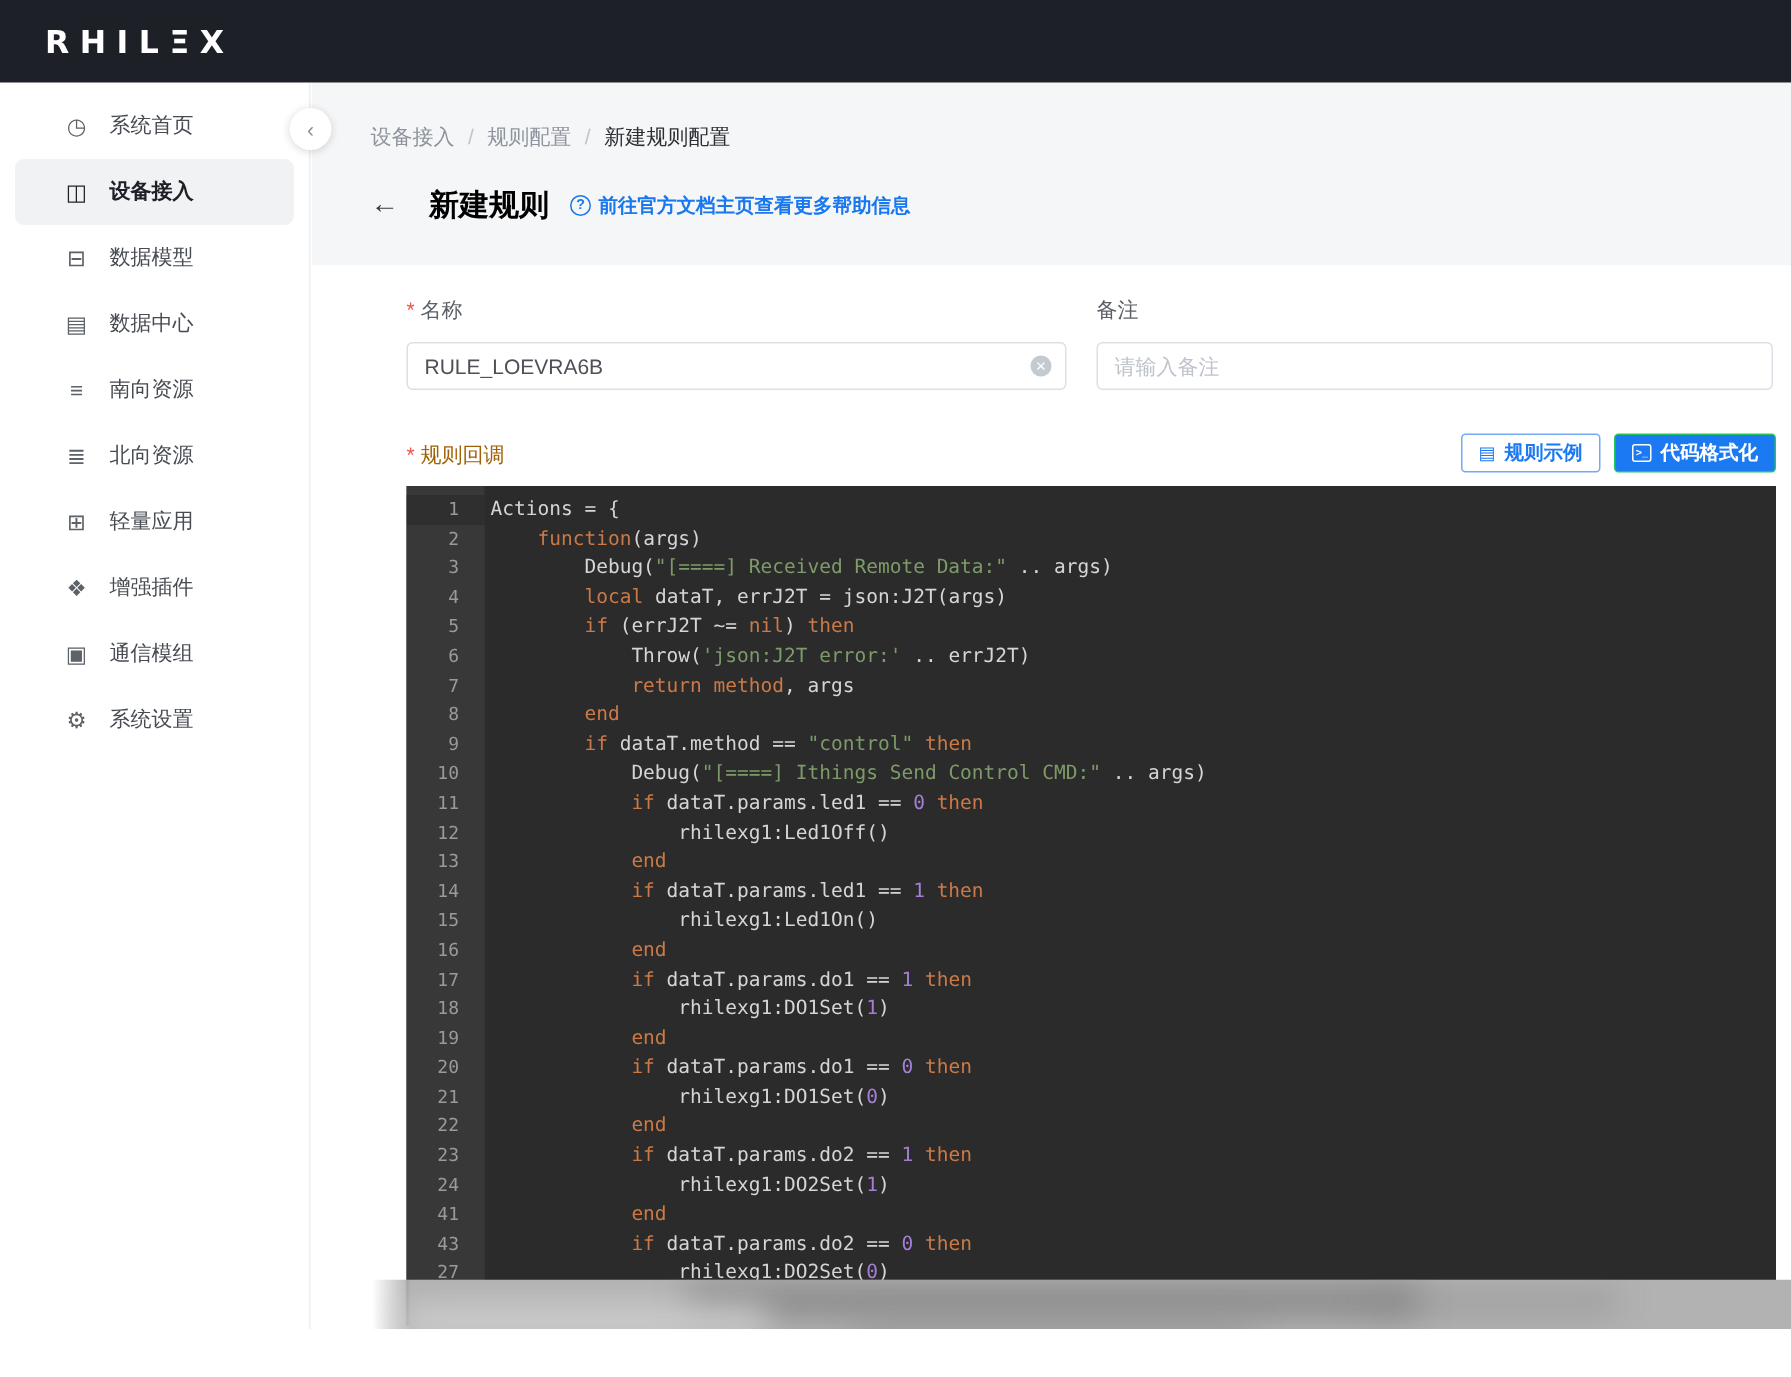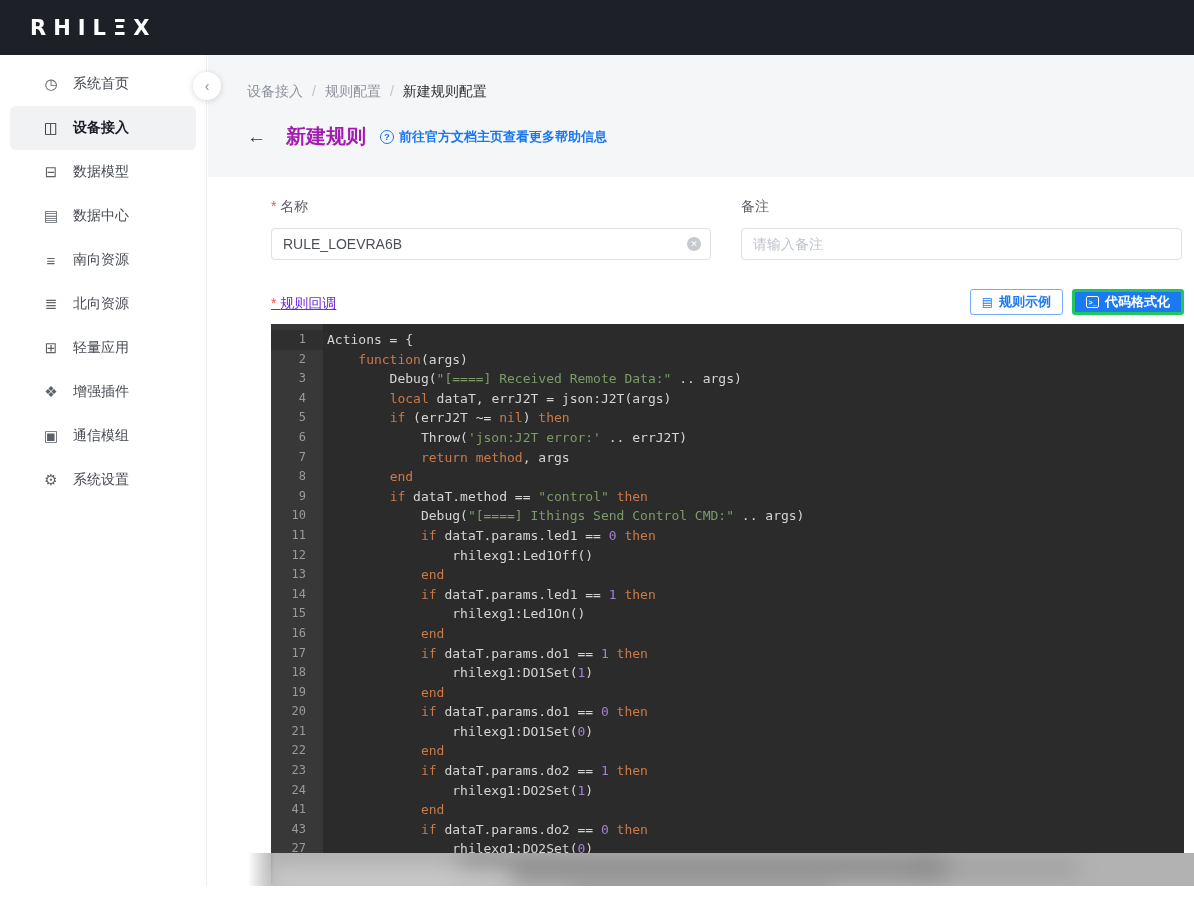--- a/index.html
+++ b/index.html
@@ -21,42 +21,42 @@
   .collapse-btn { position:absolute; left:193px; top:72px; width:28px; height:28px; border-radius:50%; background:#fff; box-shadow:0 1px 6px rgba(0,0,0,.16); z-index:25; display:flex; align-items:center; justify-content:center; color:#8a8f96; font-size:14px; cursor:pointer; }
 
   
   .main { position:absolute; left:208px; top:55px; width:986px; height:863px; background:#fff; }
   .top-section { height:122px; background:#f5f6f8; padding:28px 0 0 39px; }
   .breadcrumb { display:flex; gap:9px; font-size:14px; color:#8f949c; }
   .breadcrumb .bc-sep { color:#c0c4cc; }
   .breadcrumb .bc-item.last { color:#2c2f33; }
   .title-row { display:flex; align-items:center; margin-top:22px; }
   .back-arrow { font-size:19px; color:#33373d; cursor:pointer; margin-right:20px; }
-  .page-title { font-size:20px; font-weight:700; color:#a21caf; }
+  .page-title { font-size:20px; font-weight:700; color:#000000; }
   .help-link { display:flex; align-items:center; gap:5px; margin-left:14px; color:#1a78ef; font-size:13px; font-weight:700; cursor:pointer; text-decoration:none; }
   .help-q { display:inline-flex; width:14px; height:14px; border:1.4px solid #1a78ef; border-radius:50%; font-size:9.5px; align-items:center; justify-content:center; font-weight:700; }
 
   
   .card { background:#fff; padding:21px 10px 0 63px; }
-  .form-row { display:flex; gap:30px; }
+  .form-row { display:flex; gap:20px; }
   .f-col1 { width:440px; }
   .f-col2 { flex:1; margin-right:2px; }
   .f-label { font-size:14px; color:#5b5f66; margin-bottom:12px; }
   .req::before { content:"* "; color:#ef5350; }
   .inp { position:relative; height:32px; border:1px solid #dcdfe6; border-radius:4px; background:#fff; display:flex; align-items:center; padding:0 46px 0 11px; }
   .inp input { border:none; outline:none; width:100%; font-size:14px; color:#4d5157; font-family:inherit; background:transparent; }
   .inp input::placeholder { color:#bfc3cb; }
   .clear-ico { position:absolute; right:9px; top:50%; transform:translateY(-50%); width:14px; height:14px; border-radius:50%; background:#c5c9d0; color:#fff; font-size:9px; display:flex; align-items:center; justify-content:center; cursor:pointer; }
 
   .cb-row { display:flex; justify-content:space-between; align-items:flex-end; margin-top:29px; }
-  .cb-label { font-size:14px; color:#6d28d9; padding-bottom:2px;text-decoration:underline; }
+  .cb-label { font-size:14px; color:#a16207; padding-bottom:2px; }
   .cb-btns { display:flex; gap:9px; }
   .btn { height:26px; display:inline-flex; align-items:center; gap:6px; padding:0 11px; font-size:13px; border-radius:3px; cursor:pointer; font-weight:700; }
   .btn-plain { background:#fff; color:#1b79f2; border:1px solid #74aaf3; }
-  .btn-primary { background:#1b79f2; color:#fff; border:3px solid #22c55e; }
+  .btn-primary { background:#1b79f2; color:#fff; border:1px solid #22c55e; }
   .doc-ico { font-size:12px; line-height:1; }
   .term-ico { display:inline-flex; width:13px; height:12px; border:1.2px solid currentColor; border-radius:2px; font-size:7px; align-items:center; justify-content:center; letter-spacing:0; font-weight:700; }
 
   
   .editor { margin-top:9px; width:913px; height:560px; background:#2b2b2b; overflow:hidden; font-family:"DejaVu Sans Mono","Liberation Mono",monospace; font-size:13px; line-height:19.6px; padding-top:6px; position:relative; }
   .editor::before { content:""; position:absolute; left:0; top:0; width:52px; height:100%; background:#383838; }
   .cl { display:flex; position:relative; }
   .ln { flex:0 0 52px; text-align:right; padding-right:17px; color:#9a9a9a; background:#383838; font-size:12px; user-select:none; }
   .ln.act { background:#2f2f2f; }
   .lc { white-space:pre; color:#d5d5d5; padding-left:4px; }

